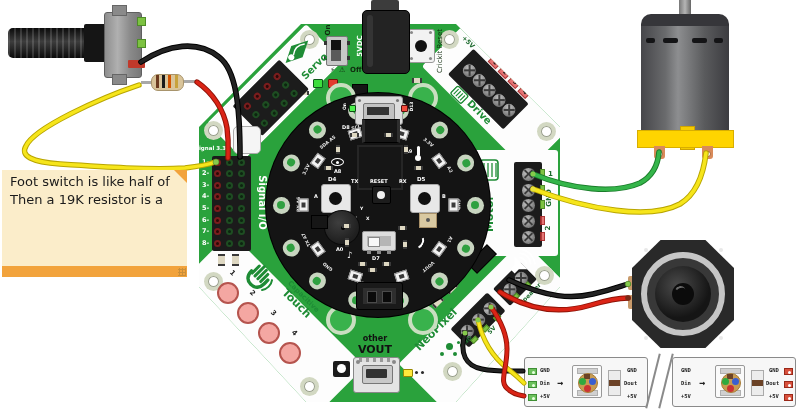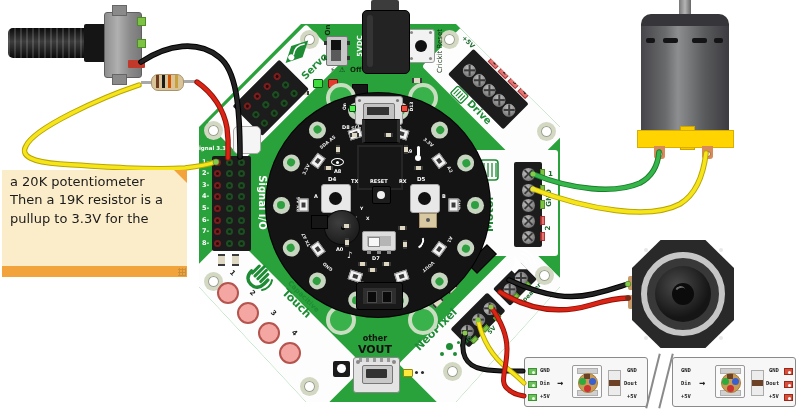--- a/index.html
+++ b/index.html
@@ -559,21 +559,20 @@
     <circle cx="533" cy="174" r="2.5" fill="#86ca4c"></circle>
     <circle cx="533" cy="189" r="2.5" fill="#e8e23c"></circle>
     <circle cx="465" cy="333" r="2.5" fill="#86ca4c"></circle>
     <circle cx="478" cy="320" r="2.5" fill="#86ca4c"></circle>
     <circle cx="491" cy="307" r="2.5" fill="#86ca4c"></circle>
   </svg>
 
   <div id="note">
     <div class="fold"></div>
     <div class="body">
-      <div class="line">a 20K potentiometer</div>
+      <div class="line">Foot switch is like half of</div>
       <div class="line">Then a 19K resistor is a</div>
-      <div class="line">pullup to 3.3V for the</div>
     </div>
     <div class="bar"></div>
     <div class="a" style="right:1px;bottom:1px;width:8px;height:8px;background:radial-gradient(#c98f3a 1px,transparent 1.2px) 0 0/3px 3px;"></div>
   </div>
 
 </div>
 
 </body></html>

